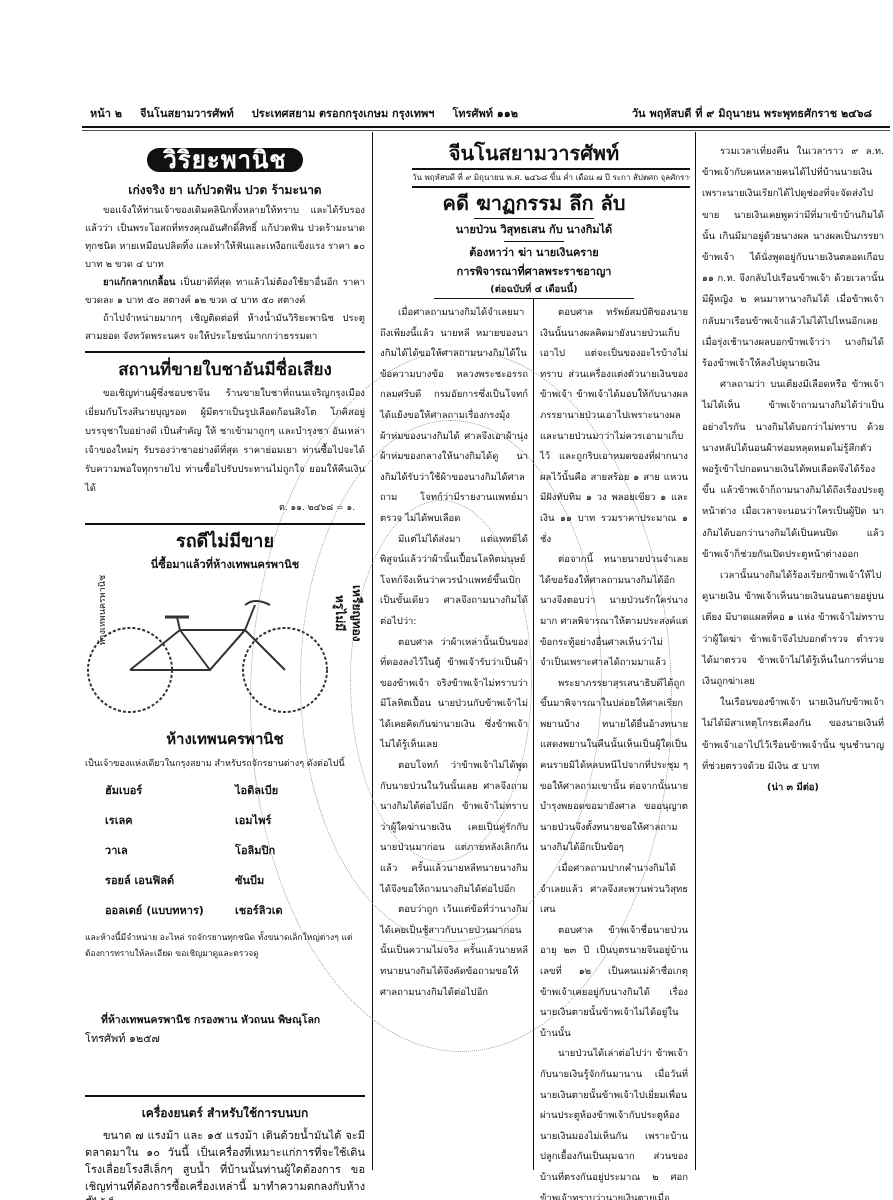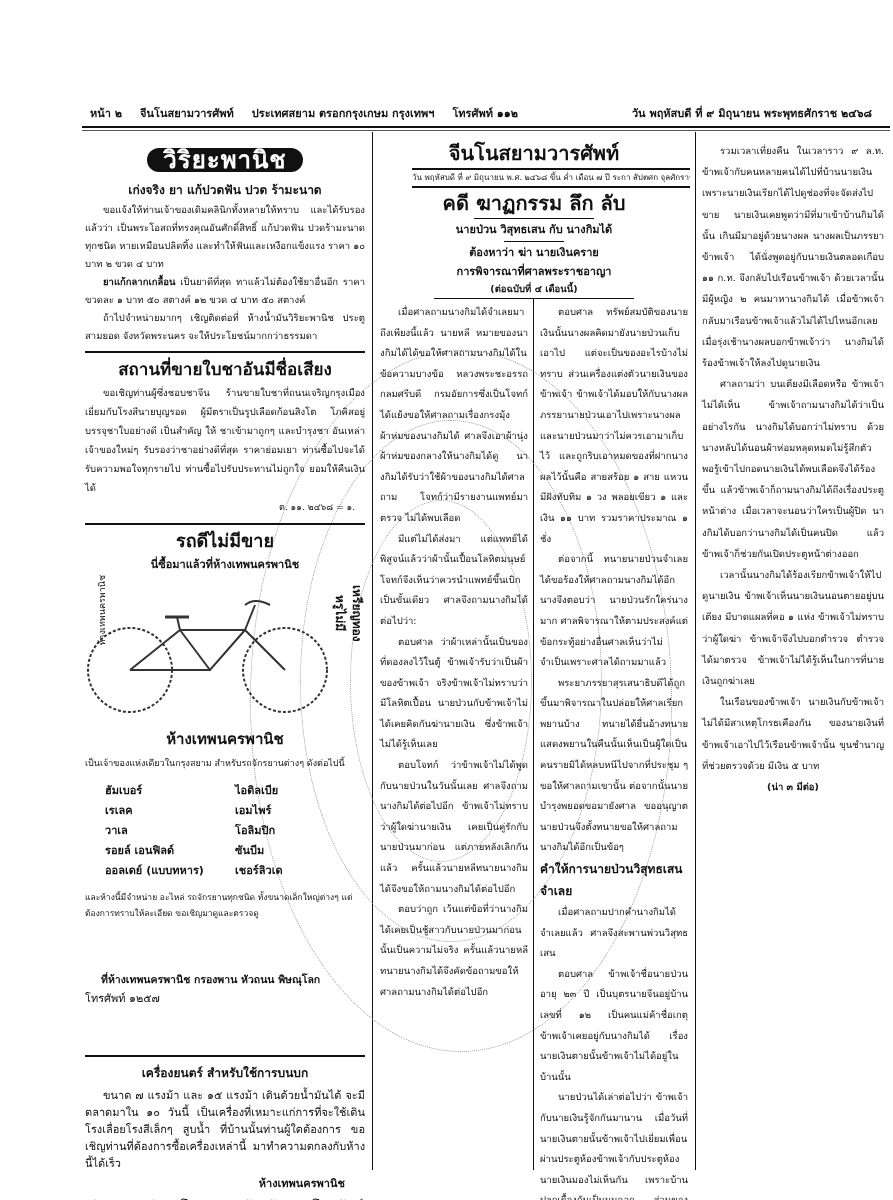--- a/index.html
+++ b/index.html
@@ -17,21 +17,21 @@
   .col{position:absolute;font-size:9.5px;line-height:20px;text-align:justify;}
   .col p{margin:0 0 0 0;text-indent:18px;}
   .center{text-align:center;}
   .bold{font-weight:bold;}
   
   .brand-badge{display:inline-block;background:#111;color:#fff;font-size:24px;font-weight:bold;
        padding:2px 16px;border-radius:14px;letter-spacing:1px;}
   .ad-title{font-size:17px;font-weight:bold;text-align:center;margin:4px 0;}
   .ad-sub{font-size:11px;text-align:center;}
   .hr{border-top:2px solid #111;margin:6px 0;}
-  .brand-list{display:grid;grid-template-columns:1fr 1fr;font-size:11px;font-weight:bold;
+  .brand-list{display:grid;grid-template-columns:1fr 1fr;font-size:11px;font-weight:bold;row-gap:10px;
        padding-left:20px;margin:8px 0;}
   .bike{position:relative;height:150px;}
   .vert-text{position:absolute;writing-mode:vertical-rl;font-size:12px;font-weight:bold;}
   
   .masthead{font-size:20px;font-weight:bold;text-align:center;line-height:30px;}
   .dateline{font-size:8px;text-align:center;border-top:2px solid #111;border-bottom:2px solid #111;
        padding:2px 0;line-height:12px;white-space:nowrap;overflow:hidden;margin-left:34px;}
   .headline{font-size:20px;font-weight:bold;text-align:center;line-height:30px;}
   .subhead{font-size:11px;font-weight:bold;text-align:center;line-height:22px;}
   .underline-mid{width:120px;margin:0 auto;border-top:1.5px solid #111;}
@@ -149,21 +149,20 @@
       <p>เมื่อศาลถามนางกิมได้จำเลยมาถึงเพียงนี้แล้ว นายหลี หมายของนางกิมได้ได้ขอให้ศาลถามนางกิมได้ในข้อความบางข้อ หลวงพระชะอรรถกลมศรีบดี กรมอัยการซึ่งเป็นโจทก์ได้แย้งขอให้ศาลถามเรื่องกรงมุ้งผ้าห่มของนางกิมได้ ศาลจึงเอาผ้านุ่งผ้าห่มของกลางให้นางกิมได้ดู นางกิมได้รับว่าใช้ผ้าของนางกิมได้ศาลถาม โจทก์ว่ามีรายงานแพทย์มาตรวจ ไม่ได้พบเลือด</p>
       <p>มีแต่ไม่ได้ส่งมา แต่แพทย์ได้พิสูจน์แล้วว่าผ้านั้นเปื้อนโลหิตมนุษย์ โจทก์จึงเห็นว่าควรนำแพทย์ขึ้นเบิกเป็นขั้นเดียว ศาลจึงถามนางกิมได้ต่อไปว่า:</p>
       <p>ตอบศาล ว่าผ้าเหล่านั้นเป็นของที่ดองลงไว้ในตู้ ข้าพเจ้ารับว่าเป็นผ้าของข้าพเจ้า จริงข้าพเจ้าไม่ทราบว่ามีโลหิตเปื้อน นายป่วนกับข้าพเจ้าไม่ได้เคยคิดกันฆ่านายเงิน ซึ่งข้าพเจ้าไม่ได้รู้เห็นเลย</p>
       <p>ตอบโจทก์ ว่าข้าพเจ้าไม่ได้พูดกับนายป่วนในวันนั้นเลย ศาลจึงถามนางกิมได้ต่อไปอีก ข้าพเจ้าไม่ทราบว่าผู้ใดฆ่านายเงิน เคยเป็นคู่รักกับนายป่วนมาก่อน แต่ภายหลังเลิกกันแล้ว ครั้นแล้วนายหลีทนายนางกิมได้จึงขอให้ถามนางกิมได้ต่อไปอีก</p>
       <p>ตอบว่าถูก เว้นแต่ข้อที่ว่านางกิมได้เคยเป็นชู้สาวกับนายป่วนมาก่อนนั้นเป็นความไม่จริง ครั้นแล้วนายหลีทนายนางกิมได้จึงคัดข้อถามขอให้ศาลถามนางกิมได้ต่อไปอีก</p>
     </div>
     <div class="sub-col" style="width:148px;">
       <p>ตอบศาล ทรัพย์สมบัติของนายเงินนั้นนางผลคิดมายังนายป่วนเก็บเอาไป แต่จะเป็นของอะไรบ้างไม่ทราบ ส่วนเครื่องแต่งตัวนายเงินของข้าพเจ้า ข้าพเจ้าได้มอบให้กับนางผลภรรยานายป่วนเอาไปเพราะนางผลและนายป่วนมาว่าไม่ควรเอามาเก็บไว้ และถูกริบเอาหมดของที่ฝากนางผลไว้นั้นคือ สายสร้อย ๑ สาย แหวนมีฝังทับทิม ๑ วง พลอยเขียว ๑ และเงิน ๑๑ บาท รวมราคาประมาณ ๑ ชั่ง</p>
       <p>ต่อจากนี้ ทนายนายป่วนจำเลยได้ขอร้องให้ศาลถามนางกิมได้อีก นางจึงตอบว่า นายป่วนรักใคร่นางมาก ศาลพิจารณาให้ตามประสงค์แต่ข้อกระทู้อย่างอื่นศาลเห็นว่าไม่จำเป็นเพราะศาลได้ถามมาแล้ว</p>
       <p>พระยาภรรยาสุรเสนาธิบดีได้ถูกขึ้นมาพิจารณาในปล่อยให้ศาลเรียกพยานบ้าง ทนายได้ยื่นอ้างทนายแสดงพยานในคืนนั้นเห็นเป็นผู้ใดเป็นคนรายมิได้หลบหนีไปจากที่ประชุม ๆ ขอให้ศาลถามเขานั้น ต่อจากนั้นนายบำรุงพยอดขอมายังศาล ขออนุญาตนายป่วนจึงตั้งทนายขอให้ศาลถามนางกิมได้อีกเป็นข้อๆ</p>
-      <div class="sect-head">คำให้การนายป่วนวิสุทธเสนจำเลย</div>
       <p>เมื่อศาลถามปากคำนางกิมได้จำเลยแล้ว ศาลจึงสะพานพ่วนวิสุทธเสน</p>
       <p>ตอบศาล ข้าพเจ้าชื่อนายป่วนอายุ ๒๓ ปี เป็นบุตรนายจีนอยู่บ้านเลขที่ ๑๒ เป็นคนแม่ค้าชื่อเกตุ ข้าพเจ้าเคยอยู่กับนางกิมได้ เรื่องนายเงินตายนั้นข้าพเจ้าไม่ได้อยู่ในบ้านนั้น</p>
       <p>นายป่วนได้เล่าต่อไปว่า ข้าพเจ้ากับนายเงินรู้จักกันมานาน เมื่อวันที่นายเงินตายนั้นข้าพเจ้าไปเยี่ยมเพื่อน ผ่านประตูห้องข้าพเจ้ากับประตูห้องนายเงินมองไม่เห็นกัน เพราะบ้านปลูกเยื้องกันเป็นมุมฉาก ส่วนของบ้านที่ตรงกันอยู่ประมาณ ๒ ศอก ข้าพเจ้าทราบว่านายเงินตายเมื่อเวลาย่ำรุ่งแล้ว ข้าพเจ้าเข้าพบ</p>
     </div>
   </div>
 
   <div class="col" style="left:702px;top:140px;width:182px;line-height:21.2px;">
     <p>รวมเวลาเที่ยงคืน ในเวลาราว ๙ ล.ท. ข้าพเจ้ากับคนหลายคนได้ไปที่บ้านนายเงิน เพราะนายเงินเรียกได้ไปดูช่องที่จะจัดส่งไปขาย นายเงินเคยพูดว่ามีที่มาเข้าบ้านกิมได้นั้น เกินมีมาอยู่ด้วยนางผล นางผลเป็นภรรยาข้าพเจ้า ได้นั่งพูดอยู่กับนายเงินตลอดเกือบ ๑๑ ก.ท. จึงกลับไปเรือนข้าพเจ้า ด้วยเวลานั้นมีผู้หญิง ๒ คนมาหานางกิมได้ เมื่อข้าพเจ้ากลับมาเรือนข้าพเจ้าแล้วไม่ได้ไปไหนอีกเลย เมื่อรุ่งเช้านางผลบอกข้าพเจ้าว่า นางกิมได้ร้องข้าพเจ้าให้ลงไปดูนายเงิน</p>
     <p>ศาลถามว่า บนเตียงมีเลือดหรือ ข้าพเจ้าไม่ได้เห็น ข้าพเจ้าถามนางกิมได้ว่าเป็นอย่างไรกัน นางกิมได้บอกว่าไม่ทราบ ด้วยนางหลับได้นอนผ้าห่อมหลุดหมดไม่รู้สึกตัว พอรู้เข้าไปกอดนายเงินได้พบเลือดจึงได้ร้องขึ้น แล้วข้าพเจ้าก็ถามนางกิมได้ถึงเรื่องประตูหน้าต่าง เมื่อเวลาจะนอนว่าใครเป็นผู้ปิด นางกิมได้บอกว่านางกิมได้เป็นคนปิด แล้วข้าพเจ้าก็ช่วยกันเปิดประตูหน้าต่างออก</p>
     <p>เวลานั้นนางกิมได้ร้องเรียกข้าพเจ้าให้ไปดูนายเงิน ข้าพเจ้าเห็นนายเงินนอนตายอยู่บนเตียง มีบาดแผลที่คอ ๑ แห่ง ข้าพเจ้าไม่ทราบว่าผู้ใดฆ่า ข้าพเจ้าจึงไปบอกตำรวจ ตำรวจได้มาตรวจ ข้าพเจ้าไม่ได้รู้เห็นในการที่นายเงินถูกฆ่าเลย</p>

